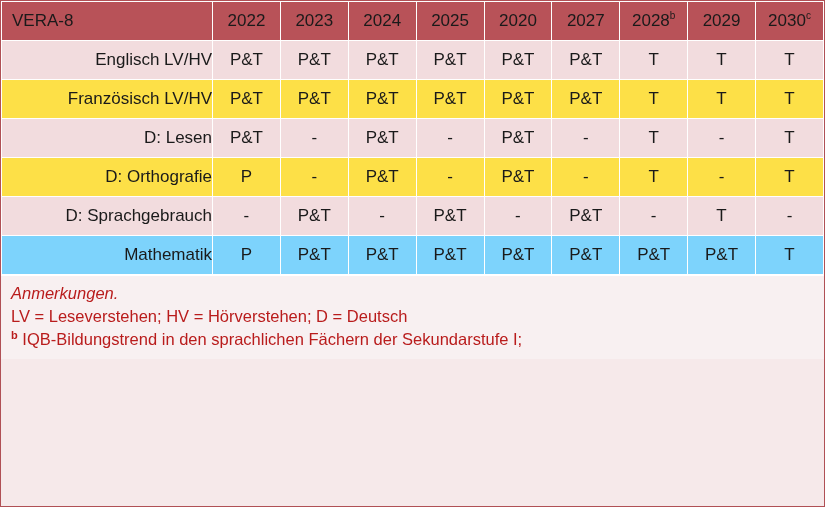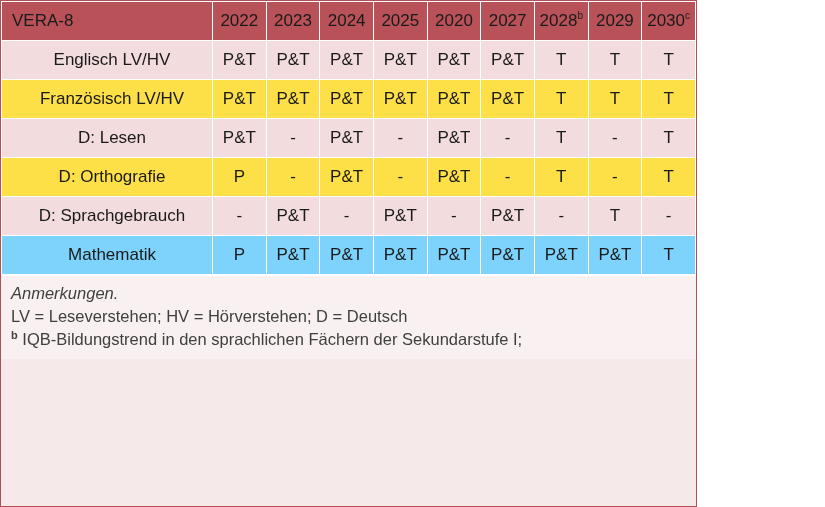--- a/index.html
+++ b/index.html
@@ -7,21 +7,21 @@
     padding: 0;
   }
   body {
     width: 825px;
     height: 507px;
     background: #ffffff;
     font-family: "Liberation Sans", sans-serif;
     -webkit-font-smoothing: antialiased;
   }
   .table-wrap {
-    width: 697px;
+    width: 825px;
     height: 507px;
     box-sizing: border-box;
     border: 1px solid #b05055;
     background: #f6e9ea;
     overflow: hidden;
   }
   table.vera {
     border-collapse: collapse;
     width: 100%;
     table-layout: fixed;
@@ -46,21 +46,21 @@
     text-align: left;
     padding-left: 10px;
     width: 200px;
   }
   thead th sup {
     font-size: 10px;
     vertical-align: super;
     line-height: 0;
   }
   tbody td.row-label {
-    text-align: center;
+    text-align: right;
     padding-left: 10px;
     margin-top: 12px;
   }
   tbody tr.odd td {
     background: #f2dcde;
   }
   tbody tr.even td {
     background: #fde047;
   }
   tbody tr.last td {
@@ -76,21 +76,21 @@
     color: #c06a70;
   }
   .notes {
     background: #f8f0f1;
     border-top: 1px solid #ffffff;
     padding: 6px 10px 8px 10px;
     box-sizing: border-box;
   }
   .notes .line {
     font-size: 16.5px;
-    color: #404040;
+    color: #b91c1c;
     line-height: 23px;
     white-space: nowrap;
   }
   .notes .line.italic {
     font-style: italic;
   }
   .notes .line.wrap {
     white-space: normal;
   }
   .notes .sup {

